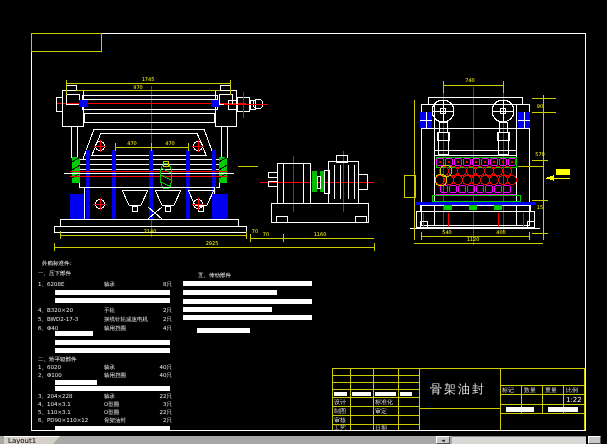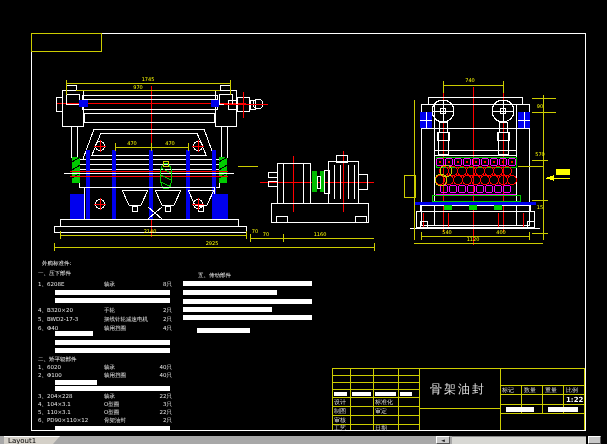--- a/index.html
+++ b/index.html
@@ -12,21 +12,21 @@
   .pl-row{position:absolute;width:140px;height:7px;color:#e8e8e8;font-size:5.5px;white-space:nowrap;}
   .pl-row .spec{position:absolute;left:0;top:0;}
   .pl-row .nm{position:absolute;left:66px;top:0;}
   .pl-row .qty{position:absolute;left:112px;top:0;width:22px;text-align:right;}
   .bar{position:absolute;background:#fff;height:5px;}
   
   #tblock{position:absolute;left:332px;top:368px;width:253px;height:62px;}
   .yl{position:absolute;background:#cccc00;}
   .tb-lbl{position:absolute;color:#d8d8d8;font-size:6px;line-height:7px;white-space:nowrap;}
   .tb-big{position:absolute;color:#e0e0e0;font-size:12px;letter-spacing:2px;white-space:nowrap;}
-  .tb-scale{position:absolute;color:#fff;font-size:7px;font-weight:bold;text-align:center;}
+  .tb-scale{position:absolute;color:#fff;font-size:7px;font-weight:normal;text-align:center;}
   .wcell{position:absolute;background:#fff;}
   
   #chrome{position:absolute;left:0;top:436px;width:561px;height:8px;background:#a8a8a8;}
   #tab1{position:absolute;left:4px;top:0;width:56px;height:8px;background:#d4d0c8;
         clip-path:polygon(0 0,100% 0,86% 100%,0 100%);border-top:1px solid #fff;}
   #tab1 span{position:absolute;left:4px;top:0px;font-size:7px;color:#000;line-height:8px;}
   .scrbtn{position:absolute;top:0;height:8px;background:#c8c8c8;border:1px solid;
           border-color:#fff #555 #555 #fff;box-sizing:border-box;font-size:5px;line-height:6px;text-align:center;color:#222;}
   #scrtrack{position:absolute;left:452px;top:0;width:134px;height:8px;background:#d8d8d4;border-top:1px solid #888;box-sizing:border-box;}
 </style>

